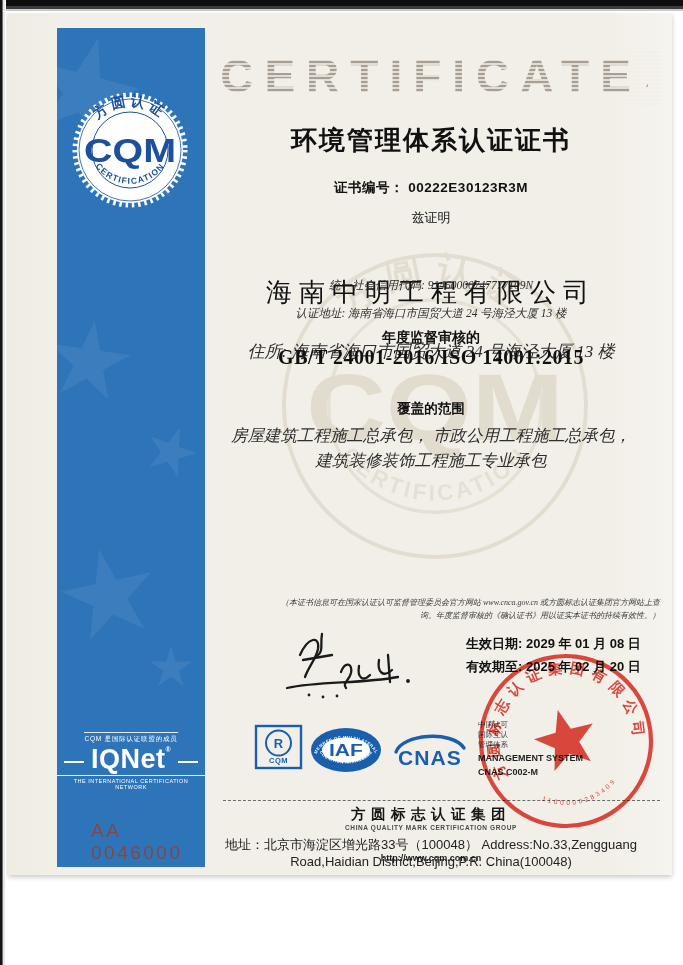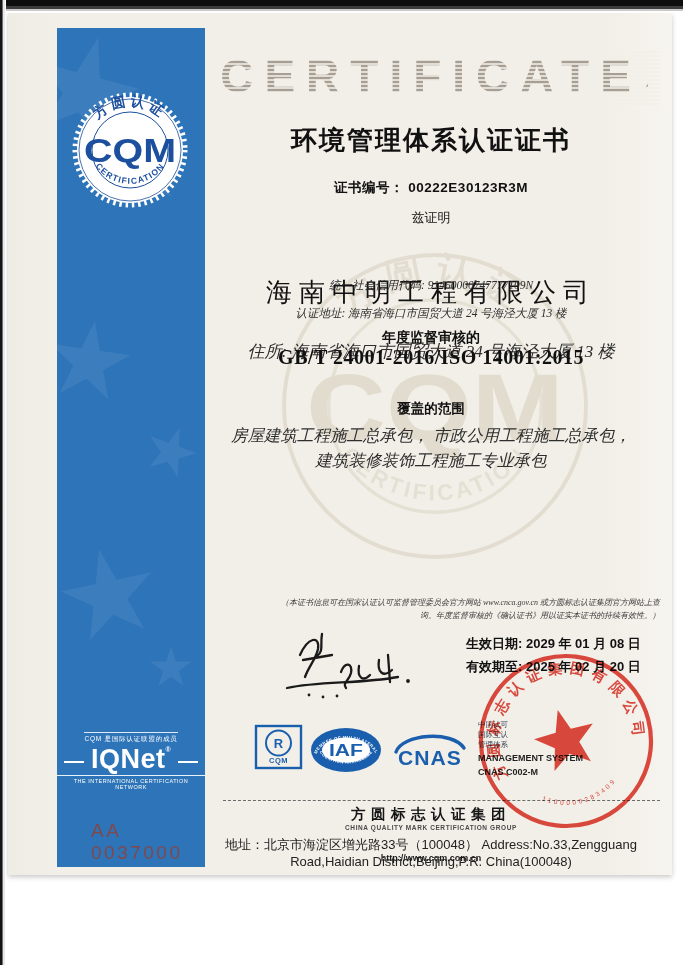--- a/index.html
+++ b/index.html
@@ -117,21 +117,21 @@
     <div class="iqnet">
       <span class="iqnet-note">CQM 是国际认证联盟的成员</span>
       <div class="iqnet-row">
         <span class="iqnet-dash">—</span>
         <span class="iqnet-word"><span>IQNet</span><span class="iqnet-reg">®</span></span>
         <span class="iqnet-dash">—</span>
       </div>
       <span class="iqnet-tag">THE INTERNATIONAL CERTIFICATION NETWORK</span>
     </div>
 
-    <div class="serial">AA 0037000</div>
+    <div class="serial">AA 0046000</div>
   </div>
 
   <div class="cline cert-head z1">CERTIFICATE</div>
   <div class="cert-head-stripes"></div>
 
   <div class="cline doc-title">环境管理体系认证证书</div>
   <div class="cline certno">证书编号： 00222E30123R3M</div>
   <div class="cline attest">兹证明</div>
   <div class="cline company">海南中明工程有限公司</div>
   <div class="cline credit kai">统一社会信用代码: 91460000747777109N</div>

